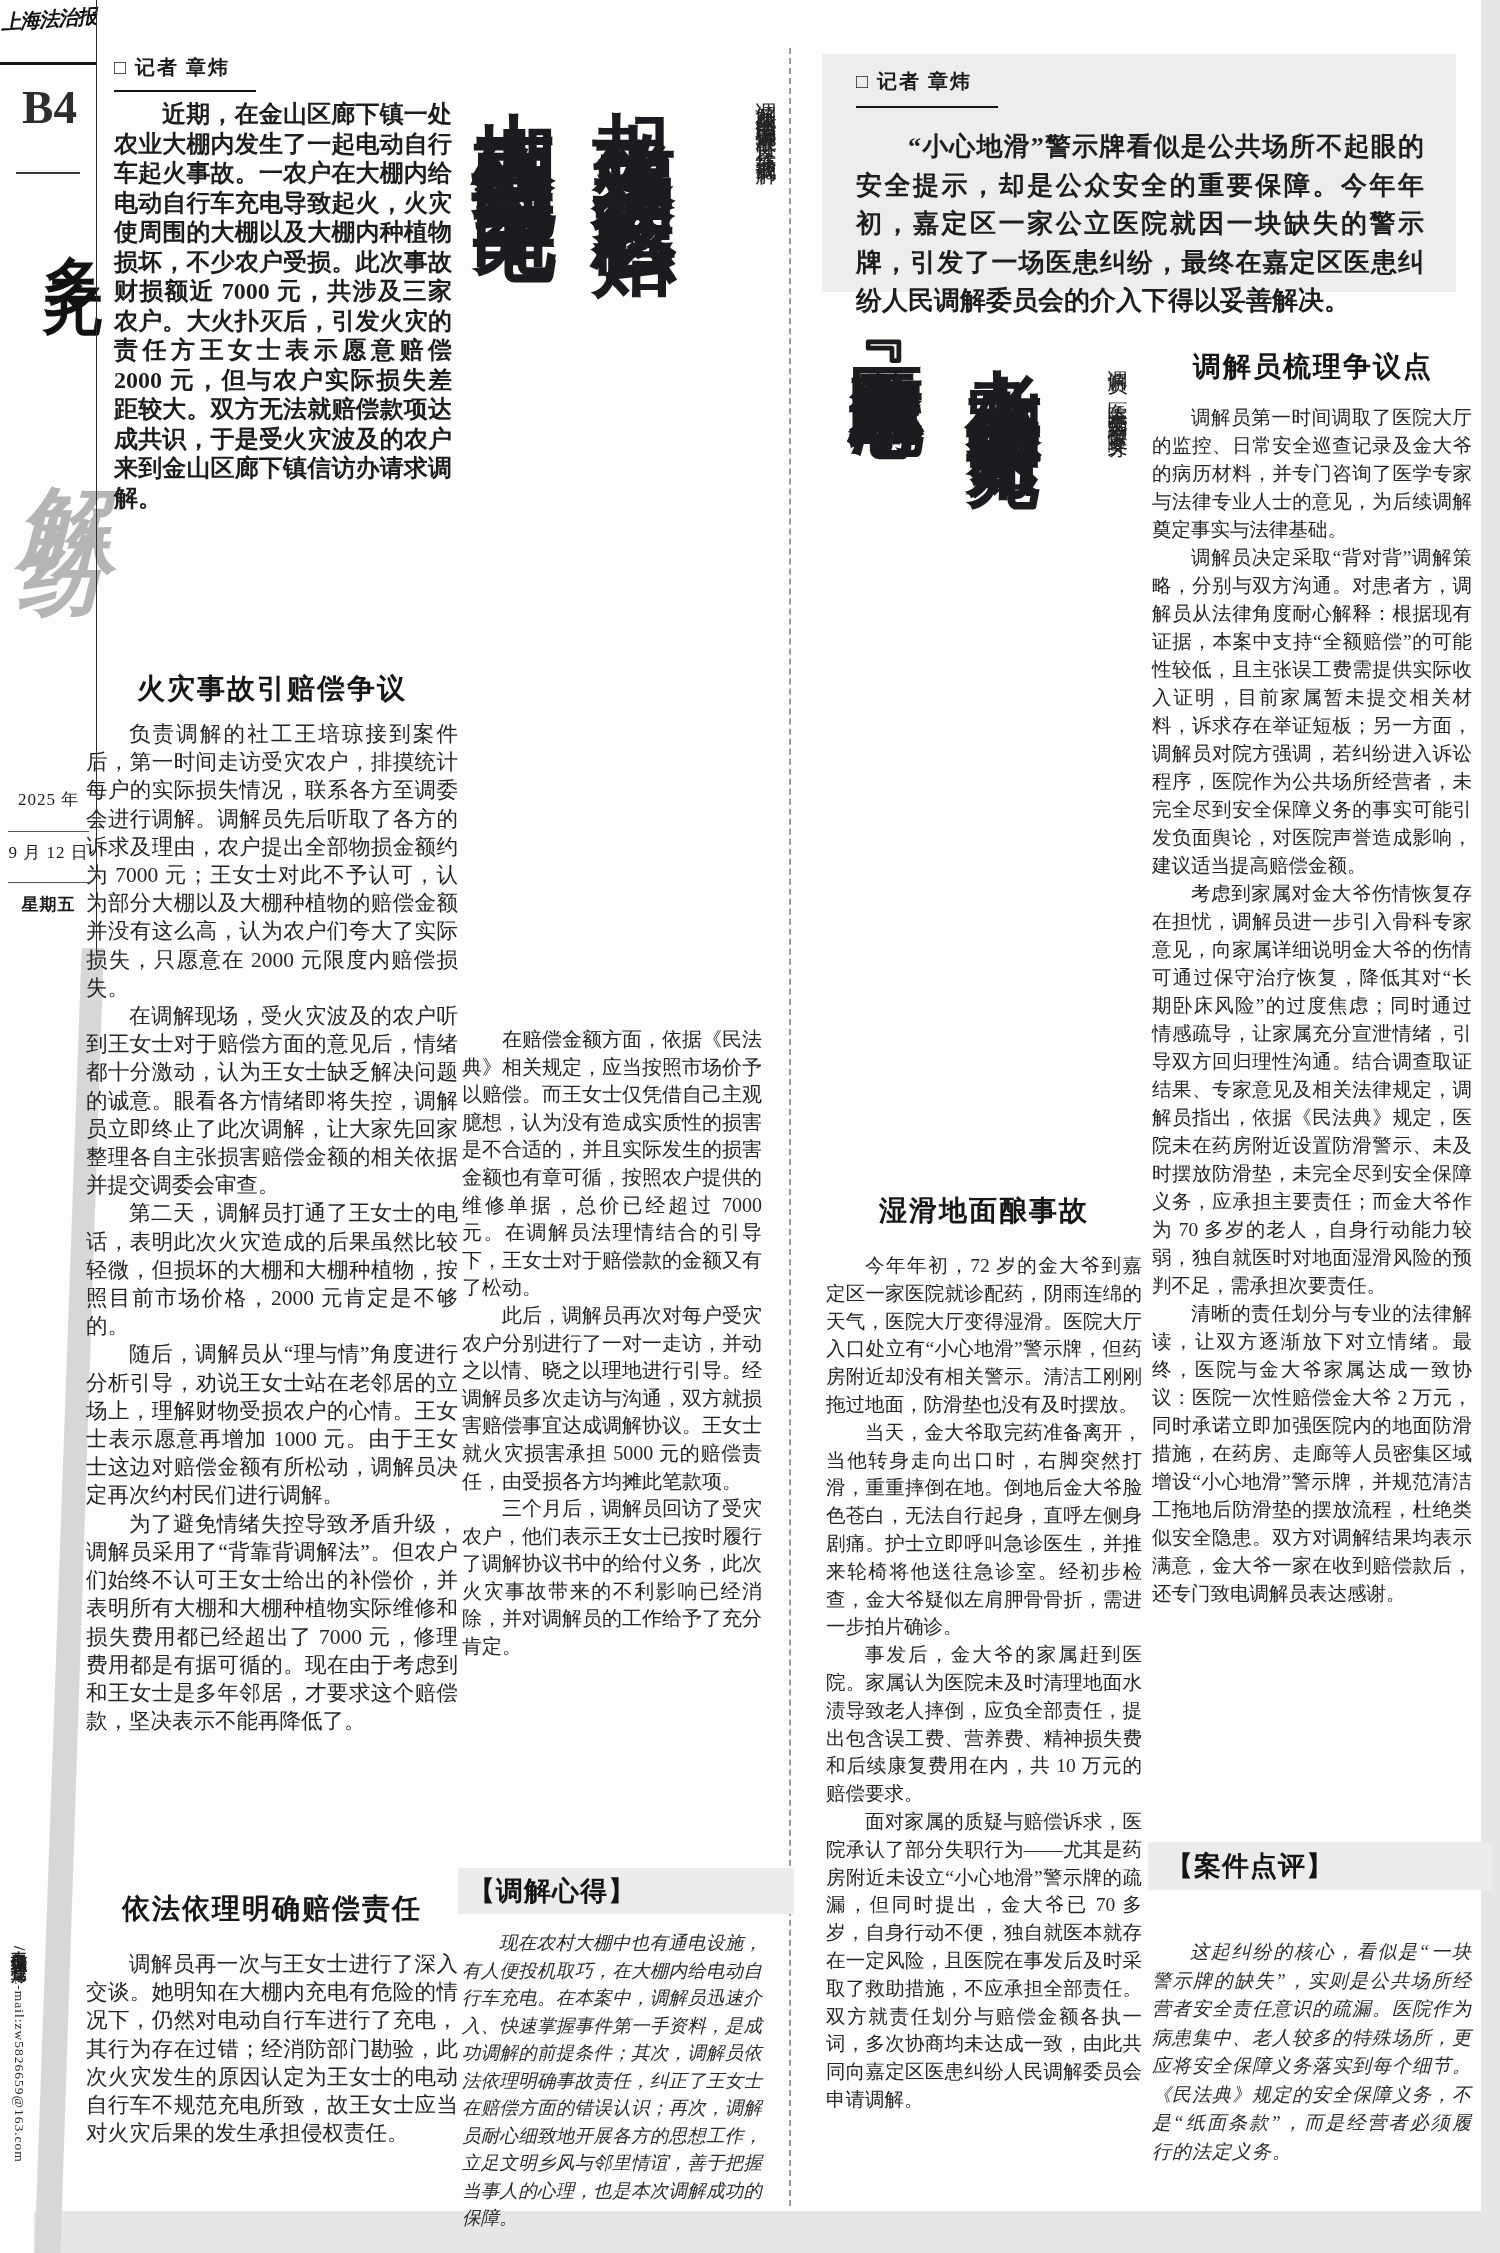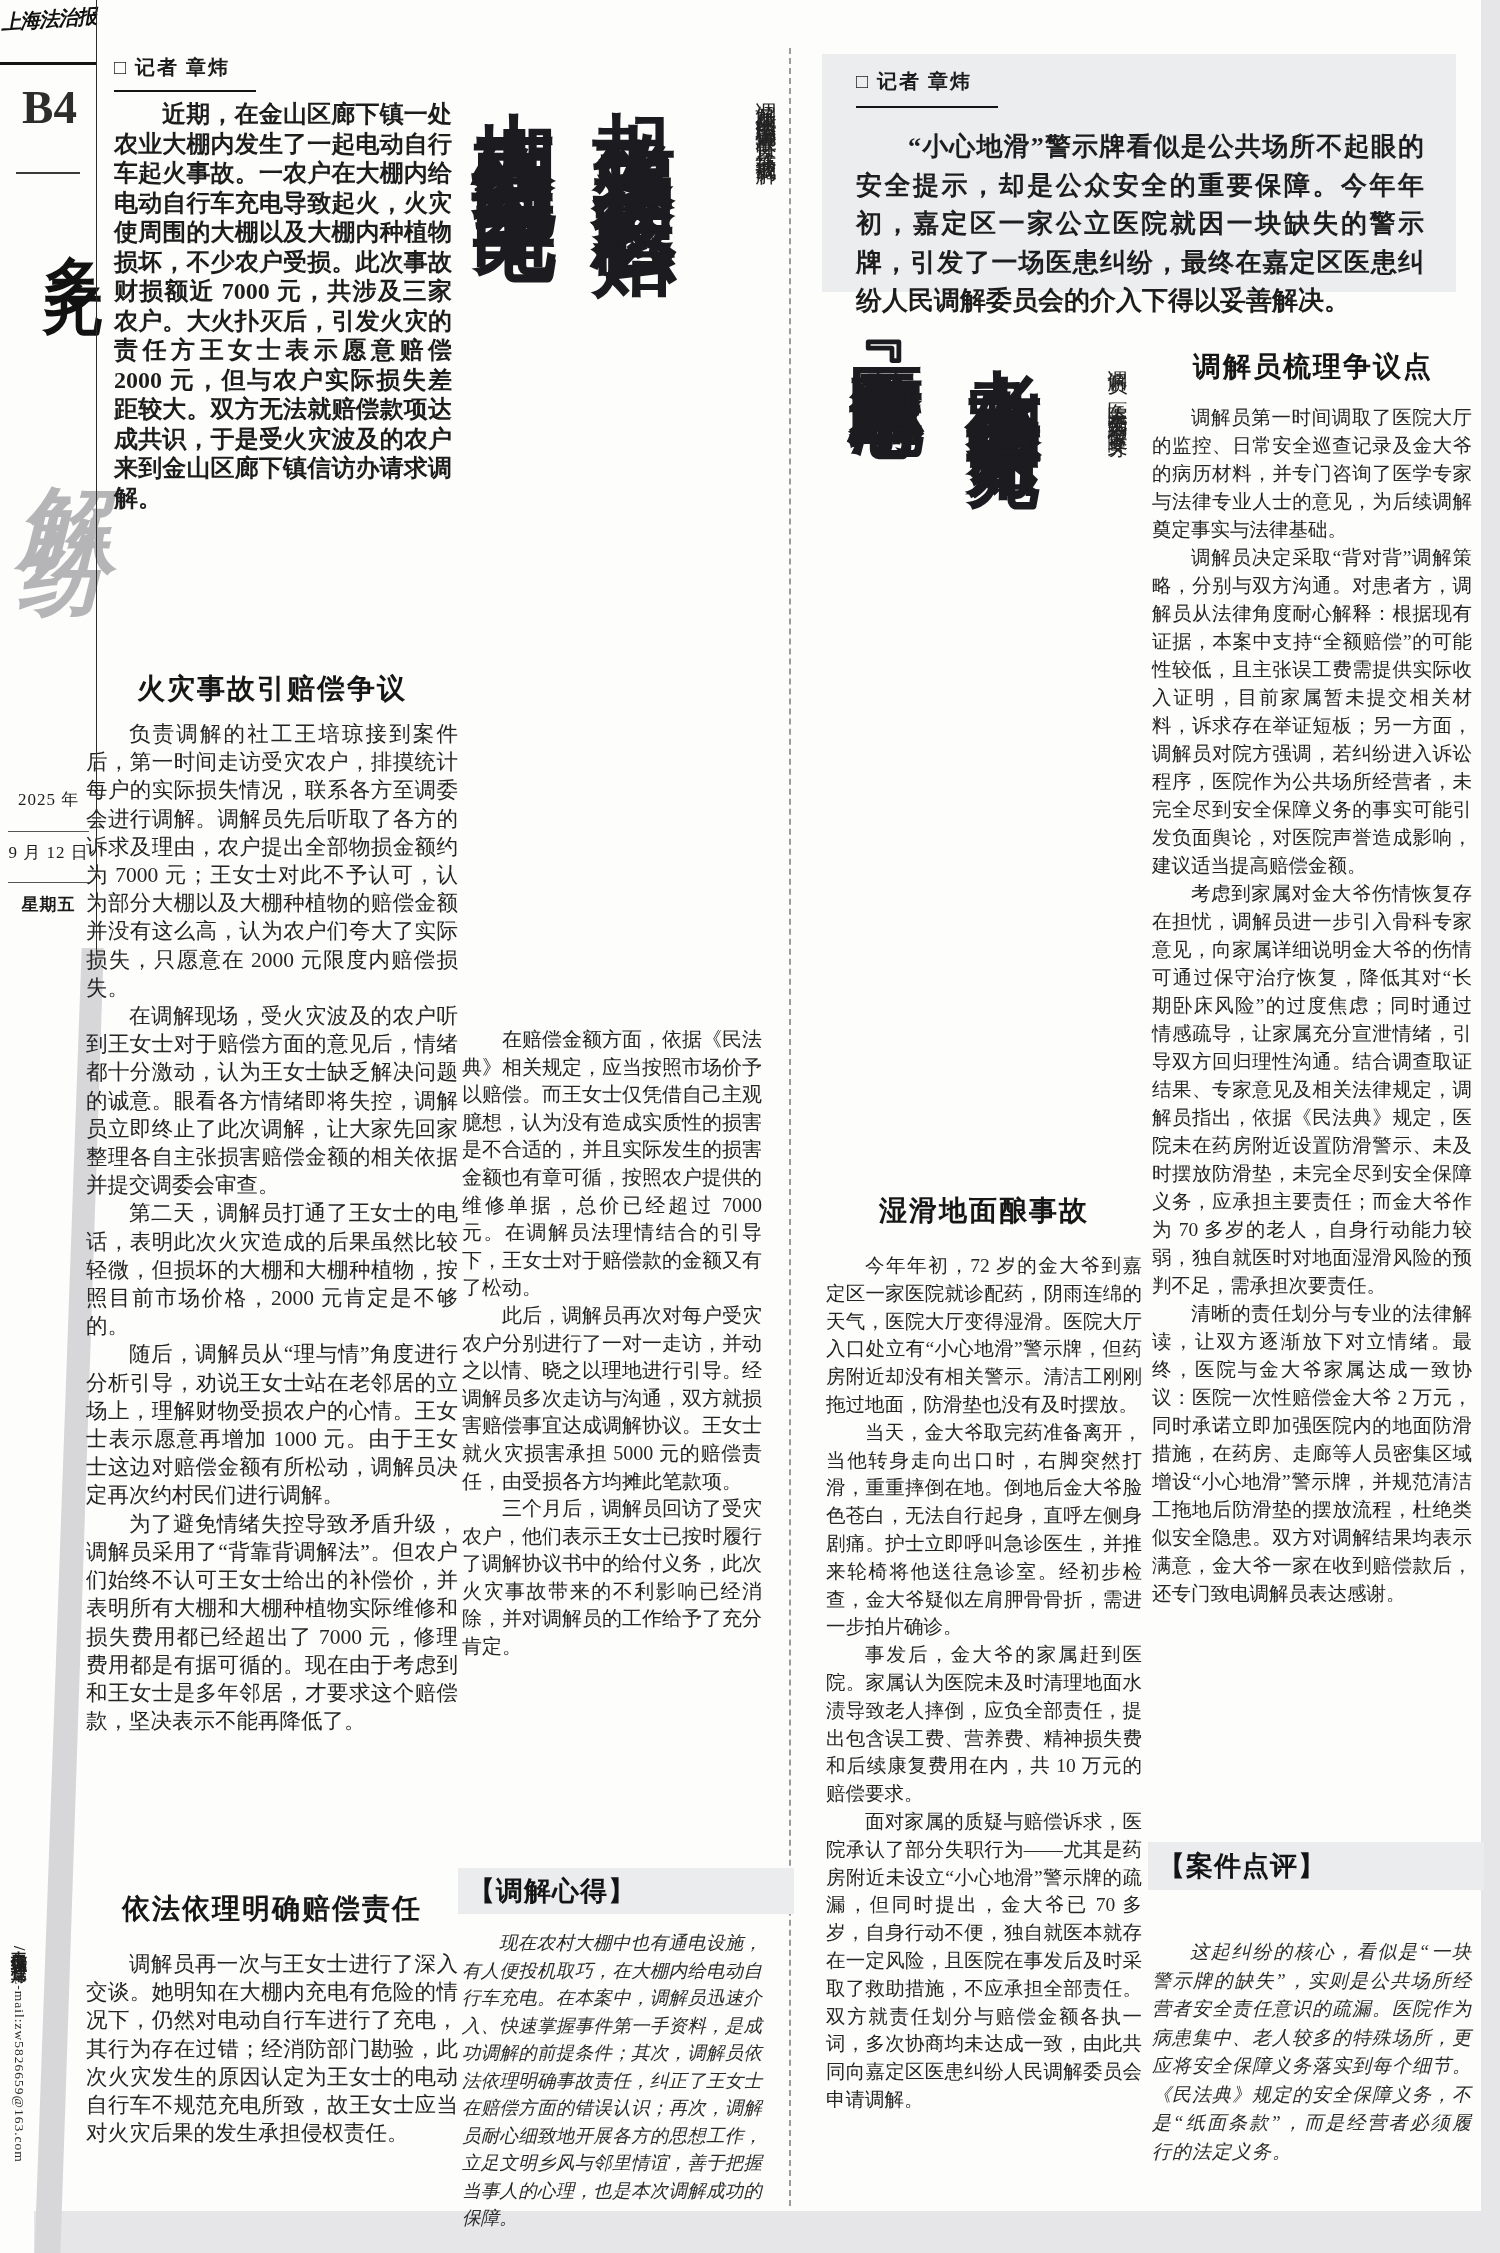--- a/index.html
+++ b/index.html
@@ -86,21 +86,21 @@
   .a2-headline .colB { width:98px; font-size:76px; letter-spacing:8px; height:850px; margin-left:20px; }
   .a2-headline .sub { width:56px; margin-left:20px; margin-top:46px; font-size:20px; letter-spacing:3px; height:640px; }
 
   .a2-colL { position:absolute; left:826px; top:1160px; width:316px; height:1040px; }
   .a2-colL .sec-title { position:absolute; left:0; top:32px; width:316px; }
   .a2-colL-body { position:absolute; left:0; top:92px; width:316px; font-size:19.5px; line-height:27.8px; }
 
   .a2-colR { position:absolute; left:1152px; top:342px; width:322px; height:1900px; }
   .a2-colR .sec-title { position:absolute; left:0; top:6px; width:322px; }
   .a2-colR-body { position:absolute; left:0; top:62px; width:320px; font-size:19.5px; line-height:28px; }
-  .a2-comment-head { position:absolute; left:-4px; top:1528px; width:326px; height:48px; line-height:48px; padding-left:10px; }
+  .a2-comment-head { position:absolute; left:-4px; top:1528px; width:326px; height:48px; line-height:48px; padding-left:18px; }
   .a2-comment-text { position:absolute; left:0; top:1624px; width:320px; font-size:19px; letter-spacing:1px;
     line-height:28.5px; text-indent:2em; text-align:justify; }
 </style>
 </head>
 <body>
 
 <div class="page">
 
   <div class="right-edge"></div>
   <div class="bottom-band"></div>

